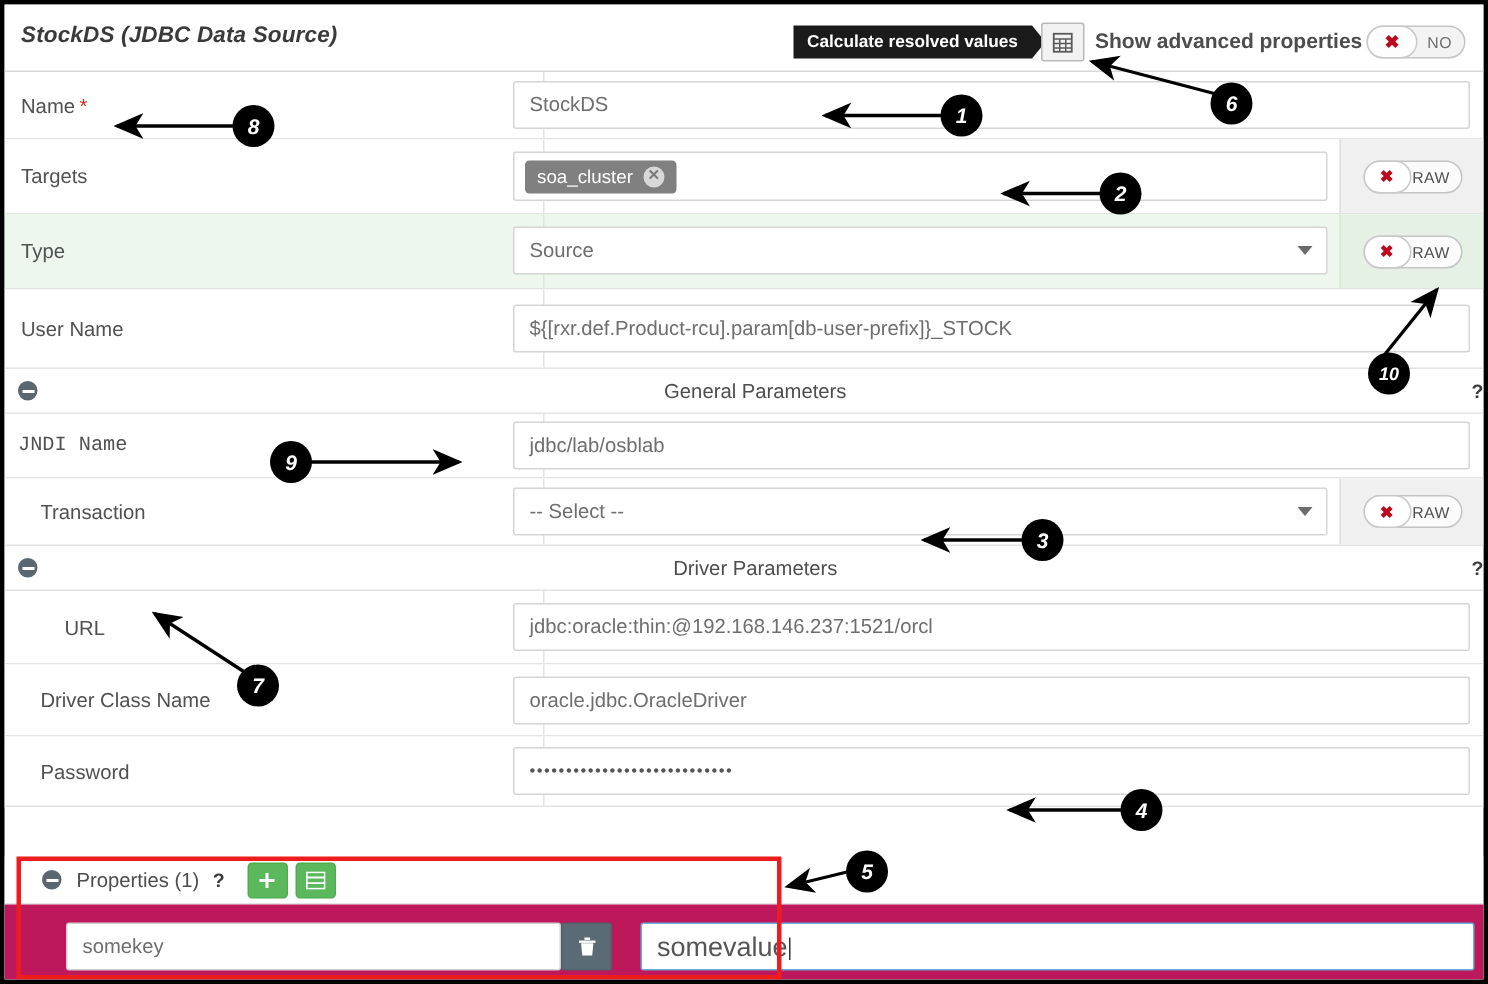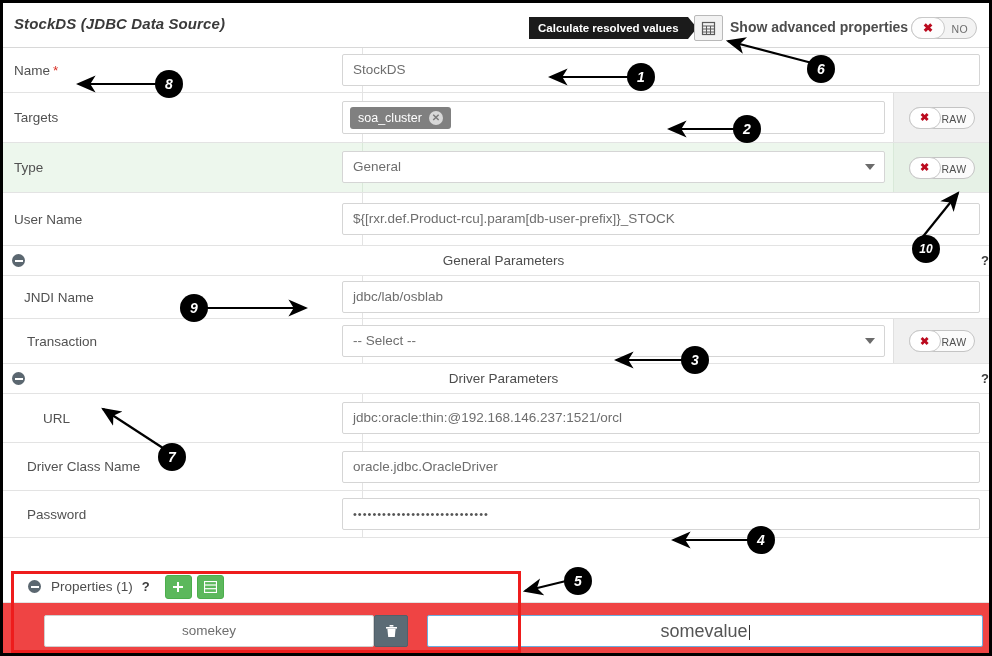--- a/index.html
+++ b/index.html
@@ -189,22 +189,21 @@
     border-bottom:1px solid #e3e3e3; display:flex; align-items:center;
     background:#fff;
   }
   .gbtn {
     width:27px;height:24px;background:#5cb85c;border:1px solid #4cae4c;
     border-radius:3px;display:flex;align-items:center;justify-content:center;
     color:#fff;
   }
   .prop-row {
     position:absolute; left:0; right:0; top:600px; bottom:0;
-    background:#ef4444;
-    text-align:center;
+    background:#be185d;
   }
   .prop-key {
     position:absolute; left:41px; top:12px;
     width: 330px; height:32px;
     border:1px solid #d0d0d0; background:#fff; border-radius:2px;
     font-size:13.5px; color:#6e6e6e; line-height:30px; padding:0 10px;
   }
   .trash {
     position:absolute; left:371px; top:12px;
     width:34px;height:32px;background:#5b6b75;border:1px solid #51606a;
@@ -291,21 +290,21 @@
     </div>
   </div>
 
   <div class="row green" style="height:50px;">
     <div class="row-label">
       <span class="lbl-text" style="margin-left:11px;">Type</span>
       <span class="help">?</span>
     </div>
     <div class="ctl">
       <div class="sel" style="position:absolute;left:12px;right:104px;top:8px;">
-        <span>General</span>
+        <span>Source</span>
         <span class="caret"></span>
       </div>
       <div class="raw-wrap">
         <div class="raw">
           <div class="knob">✖</div>
           <div class="rtxt">RAW</div>
         </div>
       </div>
     </div>
   </div>
@@ -321,21 +320,21 @@
   </div>
 
   <div class="sec">
     <span class="minus-ic" style="margin-left:9px;"></span>
     <span class="sec-text" style="margin-left:10px;">General Parameters</span>
     <span class="sec-help" style="margin-left:9px;">?</span>
   </div>
 
   <div class="row" style="height:43px;">
     <div class="row-label">
-      <span class="lbl-text" style="margin-left:21px;">JNDI Name</span>
+      <span class="lbl-text" style="margin-left:9px;font-family:Liberation Mono, monospace;">JNDI Name</span>
       <span class="help">?</span>
     </div>
     <div class="ctl">
       <div class="inp" style="position:absolute;left:12px;right:9px;top:5px;">jdbc/lab/osblab</div>
     </div>
   </div>
 
   <div class="row" style="height:45px;">
     <div class="row-label">
       <span class="lbl-text" style="margin-left:24px;">Transaction</span>

